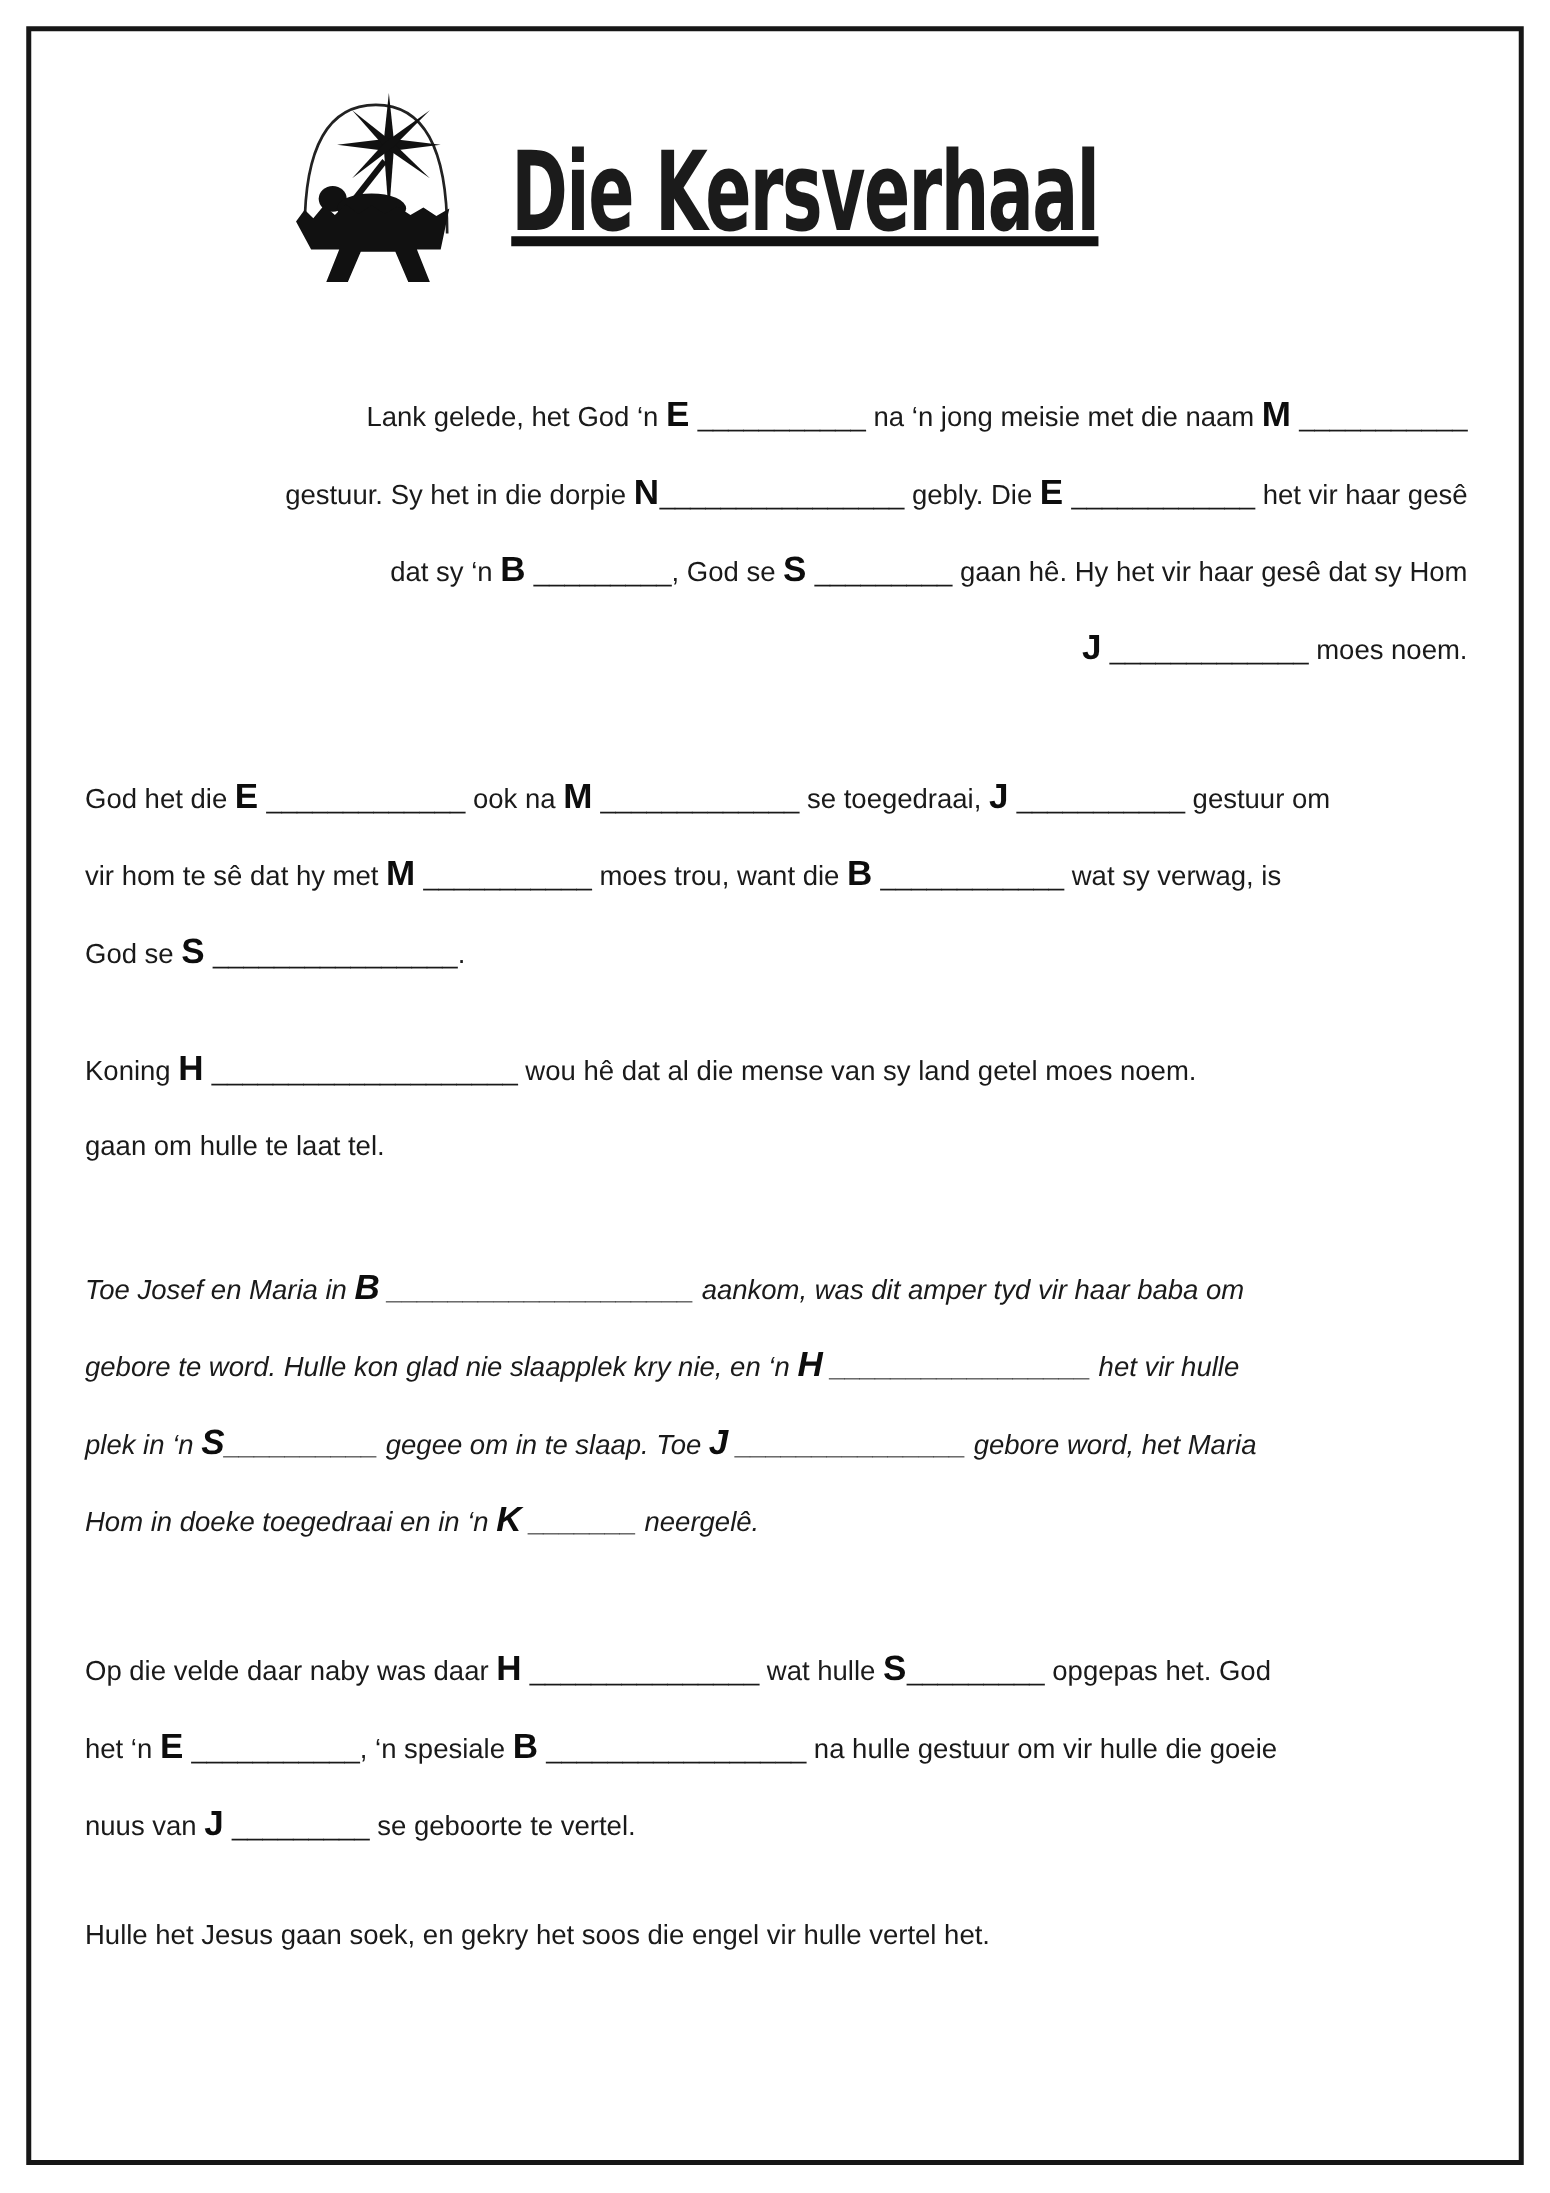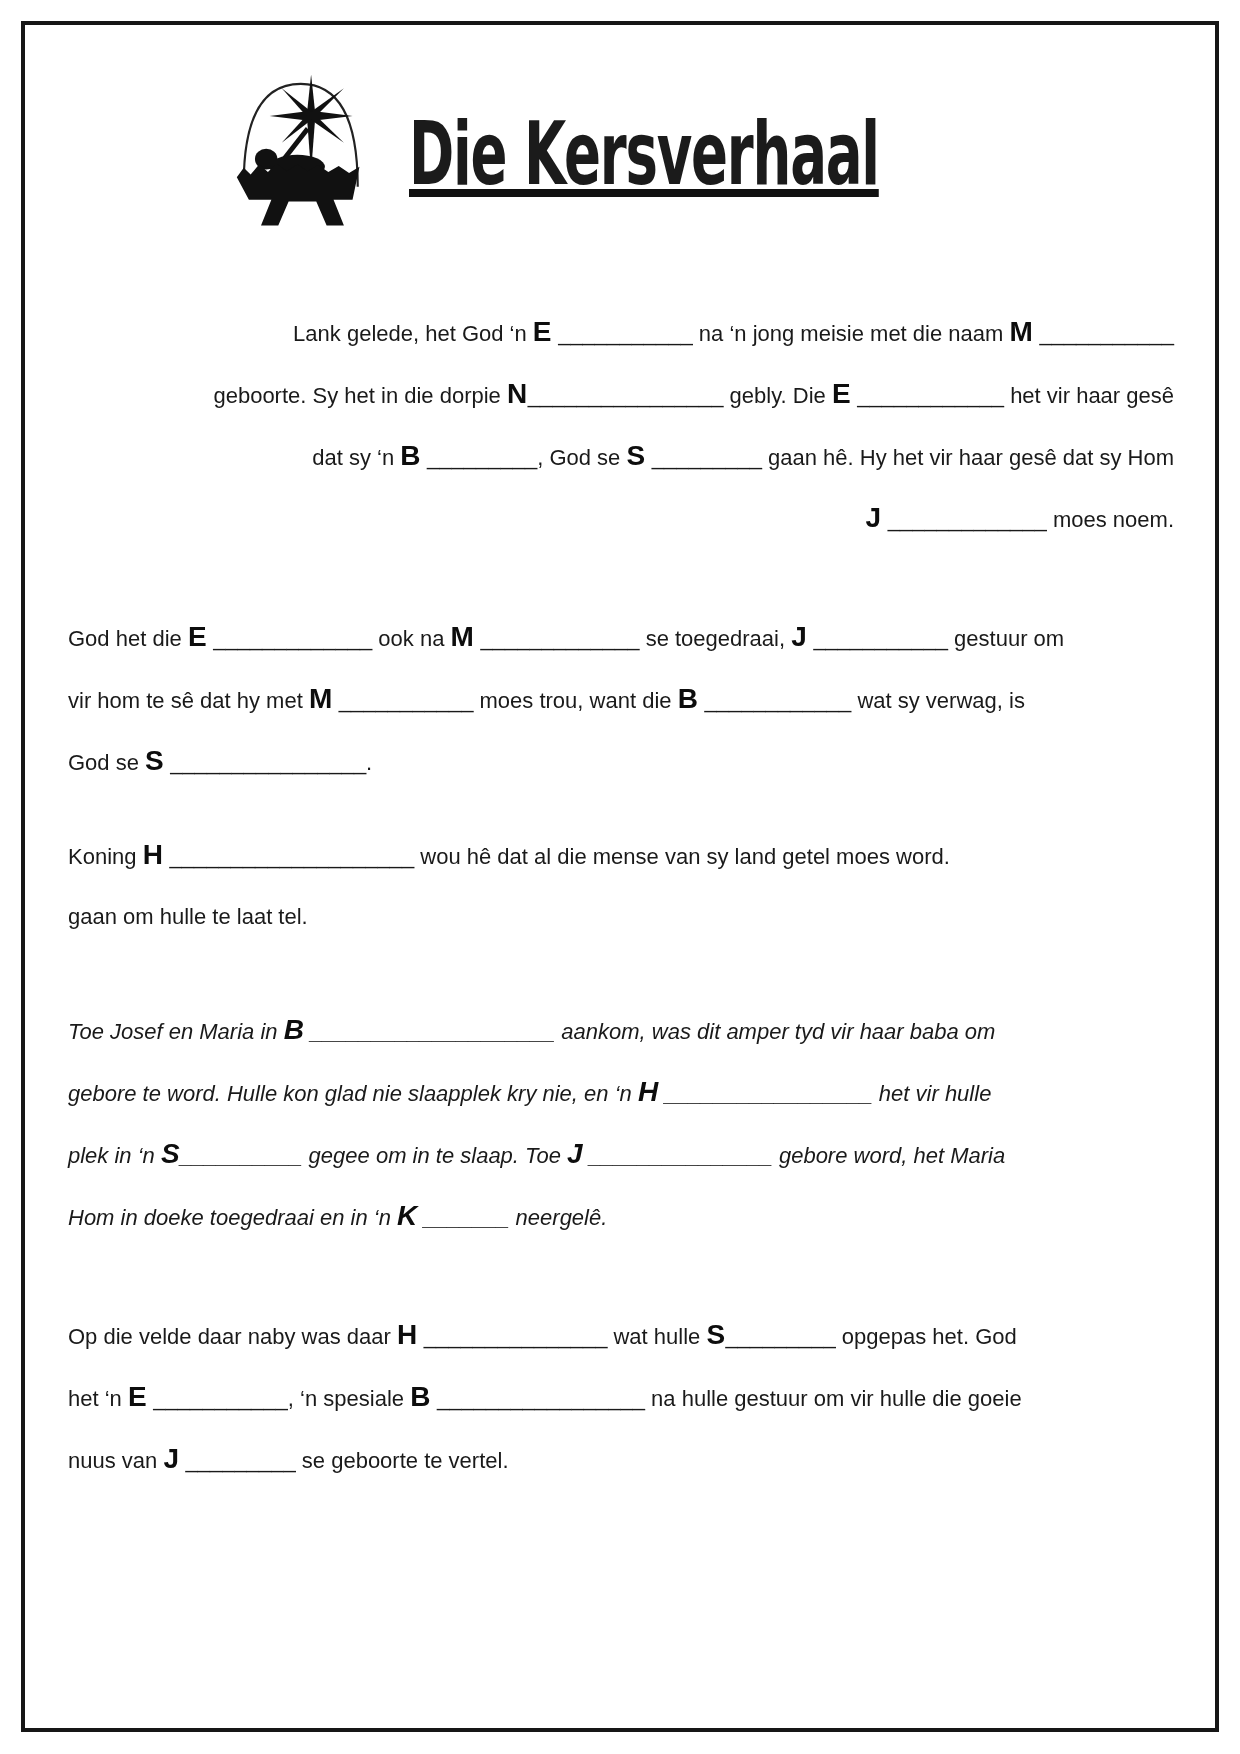--- a/index.html
+++ b/index.html
@@ -68,39 +68,42 @@
                  L150,150 L128,150 L140,180 L120,180 L108,152 L76,152 L64,180
                  L44,180 L56,150 L30,150 Z"></path>
       </g>
     </svg>
     <div class="title">Die Kersverhaal</div>
   </div>
 
   <div class="worksheet-body">
       <div class="para p1">
         <div class="line"><span>Lank gelede, het God ‘n </span><span class="bl">E</span><span> ___________  na ‘n jong meisie met die naam </span><span class="bl">M</span><span> ___________</span></div>
-        <div class="line"><span>geboorte. Sy het in die dorpie </span><span class="bl">N</span><span>________________ gebly. Die </span><span class="bl">E</span><span> ____________ het vir haar gesê</span></div>
+        <div class="line"><span>gestuur. Sy het in die dorpie </span><span class="bl">N</span><span>________________ gebly. Die </span><span class="bl">E</span><span> ____________ het vir haar gesê</span></div>
         <div class="line"><span>dat sy ‘n </span><span class="bl">B</span><span> _________, God se  </span><span class="bl">S</span><span> _________ gaan hê. Hy het vir haar gesê dat sy Hom</span></div>
         <div class="line"><span class="bl">J</span><span> _____________  moes noem.</span></div>
       </div>
       <div class="para p2">
         <div class="line"><span>God het die </span><span class="bl">E</span><span> _____________ ook na </span><span class="bl">M</span><span> _____________ se toegedraai, </span><span class="bl">J</span><span> ___________  gestuur om</span></div>
         <div class="line"><span>vir hom te sê dat hy met </span><span class="bl">M</span><span> ___________ moes trou, want die </span><span class="bl">B</span><span> ____________ wat sy verwag, is</span></div>
         <div class="line"><span>God se </span><span class="bl">S</span><span> ________________.</span></div>
       </div>
       <div class="para p3">
-        <div class="line"><span>Koning </span><span class="bl">H</span><span> ____________________ wou hê dat al die mense van sy land getel moes word.</span></div>
+        <div class="line"><span>Koning </span><span class="bl">H</span><span> ____________________ wou hê dat al die mense van sy land getel moes noem.</span></div>
         <div class="line"><span>gaan om hulle te laat tel.</span></div>
       </div>
       <div class="para p4">
         <div class="line"><span>Toe Josef en Maria in </span><span class="bl">B</span><span> ____________________ aankom, was dit amper tyd vir haar baba om</span></div>
         <div class="line"><span>gebore te word. Hulle kon glad nie slaapplek kry nie, en ‘n </span><span class="bl">H</span><span> _________________ het vir hulle</span></div>
         <div class="line"><span>plek in ‘n </span><span class="bl">S</span><span>__________ gegee om in te slaap. Toe </span><span class="bl">J</span><span> _______________ gebore word, het Maria</span></div>
         <div class="line"><span>Hom in doeke toegedraai en in ‘n </span><span class="bl">K</span><span> _______ neergelê.</span></div>
       </div>
       <div class="para p5">
         <div class="line"><span>Op die velde daar naby was daar </span><span class="bl">H</span><span> _______________ wat hulle </span><span class="bl">S</span><span>_________  opgepas het. God</span></div>
         <div class="line"><span>het ‘n </span><span class="bl">E</span><span> ___________, ‘n spesiale </span><span class="bl">B</span><span> _________________ na hulle gestuur om vir hulle die goeie</span></div>
         <div class="line"><span>nuus van </span><span class="bl">J</span><span> _________ se geboorte te vertel.</span></div>
       </div>
+      <div class="para p6">
+        <div class="line"><span>Hulle het Jesus gaan soek, en gekry het soos die engel vir hulle vertel het.</span></div>
+      </div>
     </div>
 
 </div>
 
 </body></html>

